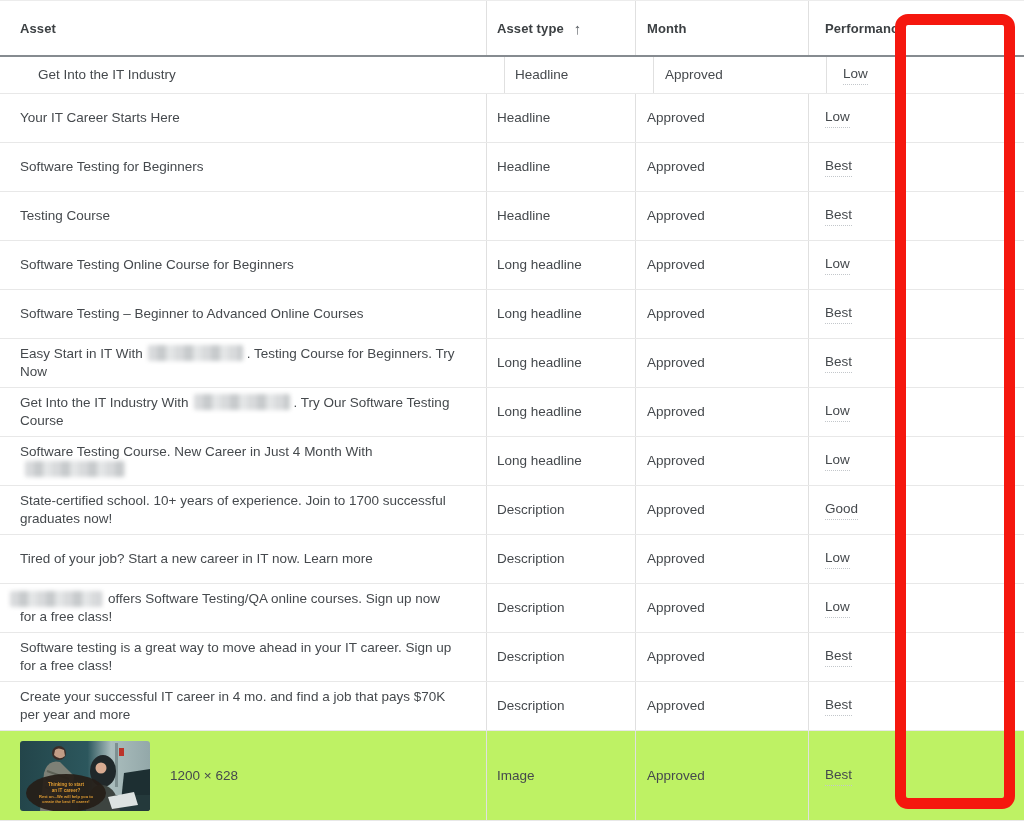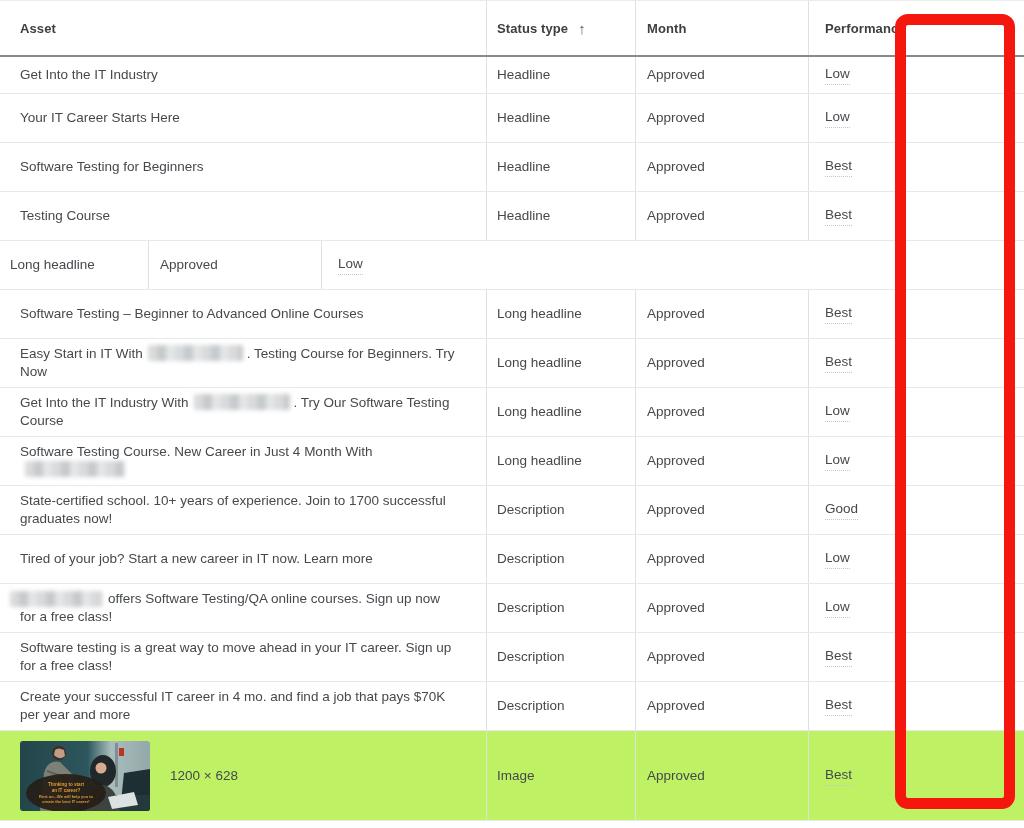--- a/index.html
+++ b/index.html
@@ -13,21 +13,21 @@
   .col-asset  { width:487px; border-right:1px solid #e0e0e0; padding:6px 28px 6px 20px; }
   .col-type   { width:149px; border-right:1px solid #e0e0e0; padding:6px 8px 6px 10px; }
   .col-status { width:173px; border-right:1px solid #e0e0e0; padding:6px 8px 6px 11px; }
   .col-perf   { flex:1; padding:6px 8px 6px 16px; }
 
   .thead { height:56px; border-bottom:2px solid #868b90; }
   .thead .cell { font-size:13px; font-weight:bold; color:#3c4043; letter-spacing:.1px; }
   .sort-arrow { font-weight:normal; color:#5f6368; font-size:15px; margin-left:10px; }
 
   .tbody .row { height:49px; }
-  .tbody .row.r-first { height:37px; }
+  .tbody .row.r-first { height:37px;padding-left:18px; }
   .tbody .row.r-image { height:90px; background:#bef264; }
   .tbody .cell { font-size:13.5px; color:#45494d; line-height:18px; }
 
   .perf-value { border-bottom:1px dotted #c3c7cb; padding-bottom:1px; }
 
   .redact { display:inline-block; width:95px; height:16px; vertical-align:-3px;
     border-radius:2px; margin:0 4px 0 5px;
     background:
       repeating-linear-gradient(90deg,#d8dadc 0 9px,#c7cacc 9px 18px,#e3e5e6 18px 27px),
       #d5d7d9;
@@ -48,21 +48,21 @@
 </head>
 <body>
 
 <div class="table">
 
   <div class="row thead">
     <div class="cell col-asset">
       <span>Asset</span>
     </div>
     <div class="cell col-type">
-      <span>Status type</span>
+      <span>Asset type</span>
       <span class="sort-arrow">↑</span>
     </div>
     <div class="cell col-status">
       <span>Month</span>
     </div>
     <div class="cell col-perf">
       <span>Performance</span>
     </div>
   </div>
 
@@ -122,20 +122,23 @@
         </div>
       <div class="cell col-status">
           <span>Approved</span>
         </div>
       <div class="cell col-perf">
           <span class="perf-value">Best</span>
         </div>
     </div>
 
     <div class="row">
+      <div class="cell col-asset">
+          <span>Software Testing Online Course for Beginners</span>
+        </div>
       <div class="cell col-type">
           <span>Long headline</span>
         </div>
       <div class="cell col-status">
           <span>Approved</span>
         </div>
       <div class="cell col-perf">
           <span class="perf-value">Low</span>
         </div>
     </div>

